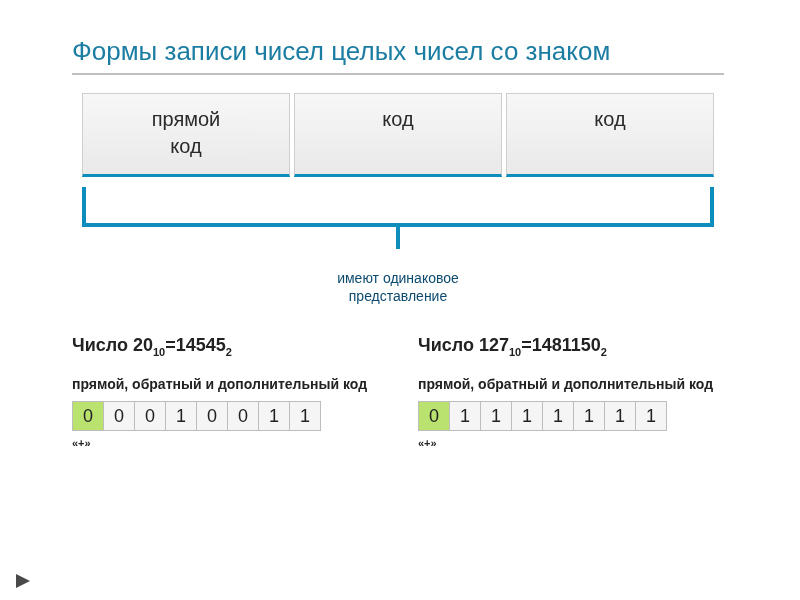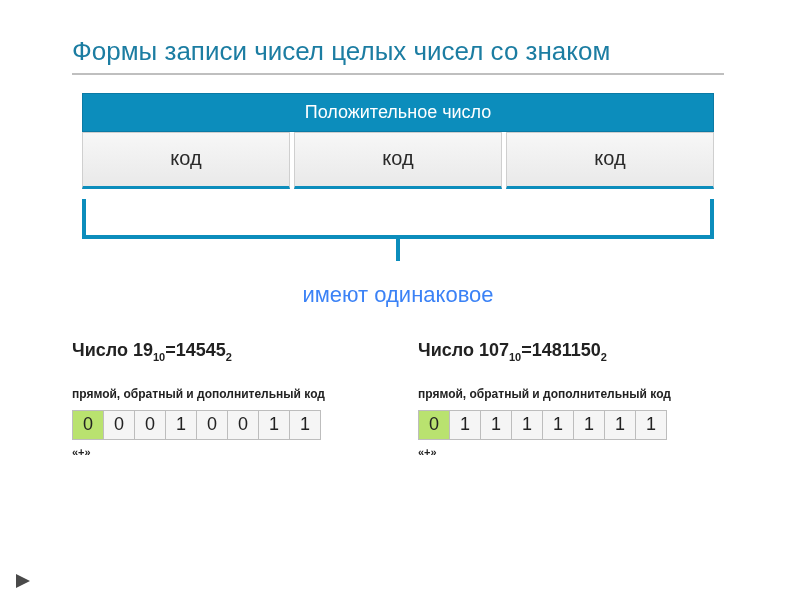--- a/index.html
+++ b/index.html
@@ -61,42 +61,42 @@
     position: absolute;
     left: 50%;
     top: 50px;
     width: 4px;
     height: 22px;
     background: #0c8dbc;
     transform: translateX(-50%);
   }
   .bracket-label {
     text-align: center;
-    font-size: 22px;
-    color: #3b82f6;
+    font-size: 14px;
+    color: #0c4a6e;
     line-height: 1.3;
     margin-top: 2px;
   }
   .examples {
     display: flex;
     gap: 40px;
     margin-top: 30px;
   }
   .example { flex: 1; }
   .ex-title {
     font-size: 18px;
     font-weight: bold;
     color: #222;
   }
   .ex-title sub { font-size: 11px; }
   .ex-sub {
-    font-size: 12px;
+    font-size: 14px;
     font-weight: bold;
     color: #222;
-    margin-top: 22px;
+    margin-top: 14px;
     line-height: 1.8;
   }
   .byte {
     display: flex;
     margin-top: 4px;
   }
   .bit {
     width: 32px; height: 30px;
     border: 1px solid #bdbdbd;
     display: flex;
@@ -117,65 +117,66 @@
     border-bottom: 7px solid transparent;
     border-left: 14px solid #4a4a4a;
   }
 </style>
 </head>
 <body>
 
 <div class="slide">
   <h1 class="title">Формы записи чисел целых чисел со знаком</h1>
 
-  <div class="header-bar">Положительное число</div>
 
   <div class="three-col">
     <div class="col">
+      <div>прямой</div>
       <div>код</div>
     </div>
     <div class="col">
       <div>код</div>
     </div>
     <div class="col">
       <div>код</div>
     </div>
   </div>
 
   <div class="bracket-wrap">
     <div class="bracket"></div>
     <div class="bracket-stem"></div>
   </div>
 
   <div class="bracket-label">
     <div>имеют одинаковое</div>
+    <div>представление</div>
   </div>
 
   <div class="examples">
     <div class="example">
       <div class="ex-title">
-        <span>Число 19</span><sub>10</sub><span>=14545</span><sub>2</sub>
+        <span>Число 20</span><sub>10</sub><span>=14545</span><sub>2</sub>
       </div>
       <div class="ex-sub">прямой, обратный и дополнительный код</div>
       <div class="byte">
         <div class="bit sign">0</div>
         <div class="bit">0</div>
         <div class="bit">0</div>
         <div class="bit">1</div>
         <div class="bit">0</div>
         <div class="bit">0</div>
         <div class="bit">1</div>
         <div class="bit">1</div>
       </div>
       <div class="sign-note">«+»</div>
     </div>
 
     <div class="example">
       <div class="ex-title">
-        <span>Число 107</span><sub>10</sub><span>=1481150</span><sub>2</sub>
+        <span>Число 127</span><sub>10</sub><span>=1481150</span><sub>2</sub>
       </div>
       <div class="ex-sub">прямой, обратный и дополнительный код</div>
       <div class="byte">
         <div class="bit sign">0</div>
         <div class="bit">1</div>
         <div class="bit">1</div>
         <div class="bit">1</div>
         <div class="bit">1</div>
         <div class="bit">1</div>
         <div class="bit">1</div>

